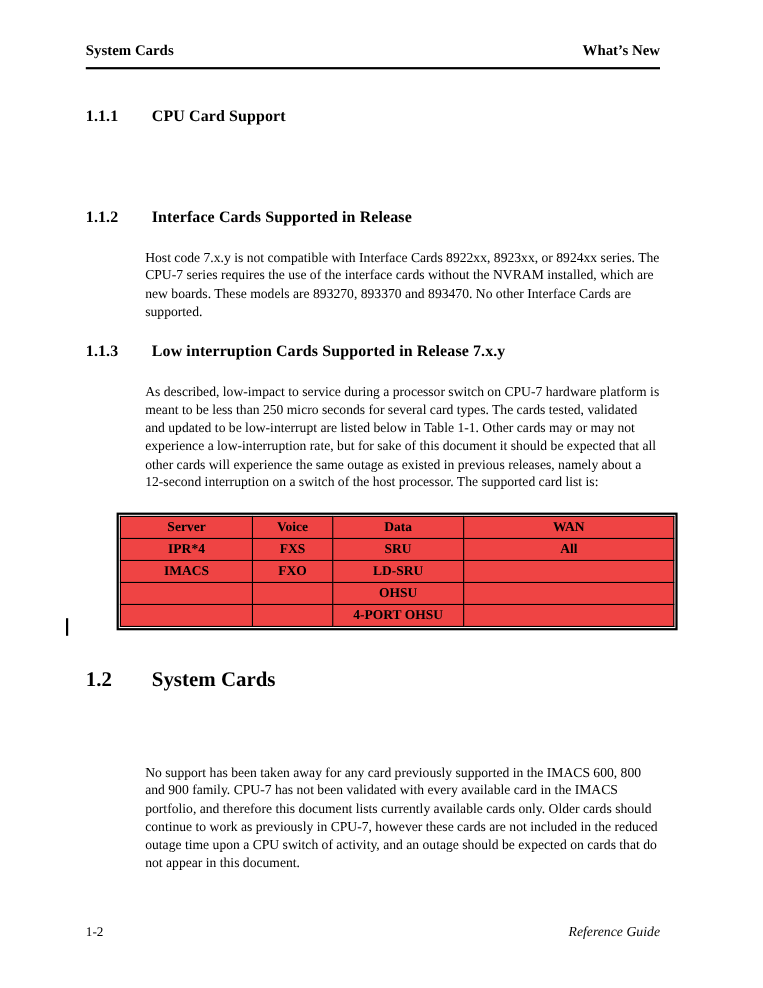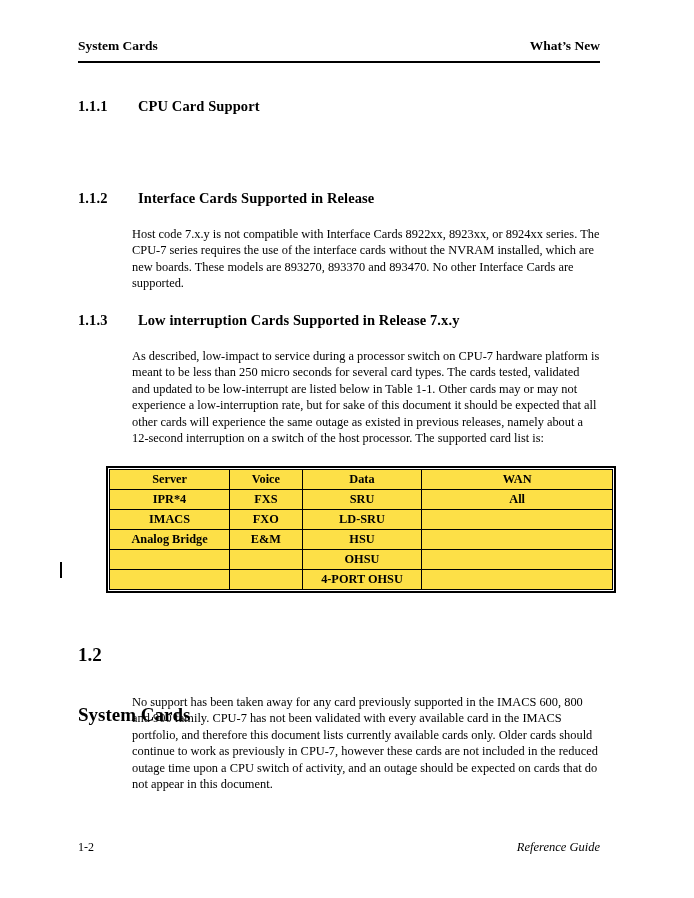--- a/index.html
+++ b/index.html
@@ -89,21 +89,21 @@
     font-weight: bold;
     font-size: 12.6px;
   }
   table.cards {
     position: absolute;
     left: 106px;
     top: 466px;
     width: 510px;
     border-collapse: collapse;
     font-size: 12.3px;
-    background: #fde047;
+    background: #ef4444;
   }
   table.cards td, table.cards th {
     border: 1px solid #000;
     height: 19px;
     padding: 0 2px;
     text-align: center;
     font-weight: bold;
   }
   .table-wrap {
     position: absolute;
@@ -195,44 +195,38 @@
           <td>SRU</td>
           <td>All</td>
         </tr>
         <tr>
           <td>IMACS</td>
           <td>FXO</td>
           <td>LD-SRU</td>
           <td></td>
         </tr>
         <tr>
-          <td>Analog Bridge</td>
-          <td>E&amp;M</td>
-          <td>HSU</td>
-          <td></td>
-        </tr>
-        <tr>
           <td></td>
           <td></td>
           <td>OHSU</td>
           <td></td>
         </tr>
         <tr>
           <td></td>
           <td></td>
           <td>4-PORT OHSU</td>
           <td></td>
         </tr>
       </tbody>
     </table>
   </div>
 
   <div class="change-bar"></div>
 
-  <div class="h2" style="left:78px; top:644px; width:522px;flex-direction:column;">
+  <div class="h2" style="left:78px; top:608px; width:522px;">
     <span class="num">1.2</span>
     <span class="ttl">System Cards</span>
   </div>
 
   <div class="para" style="top:694px;">No support has been taken away for any card previously supported in the IMACS 600, 800 and 900 family. CPU-7 has not been validated with every available card in the IMACS portfolio, and therefore this document lists currently available cards only. Older cards should continue to work as previously in CPU-7, however these cards are not included in the reduced outage time upon a CPU switch of activity, and an outage should be expected on cards that do not appear in this document.</div>
 
   <div class="footer-left">1-2</div>
   <div class="footer-right">Reference Guide</div>
 
 </div>

